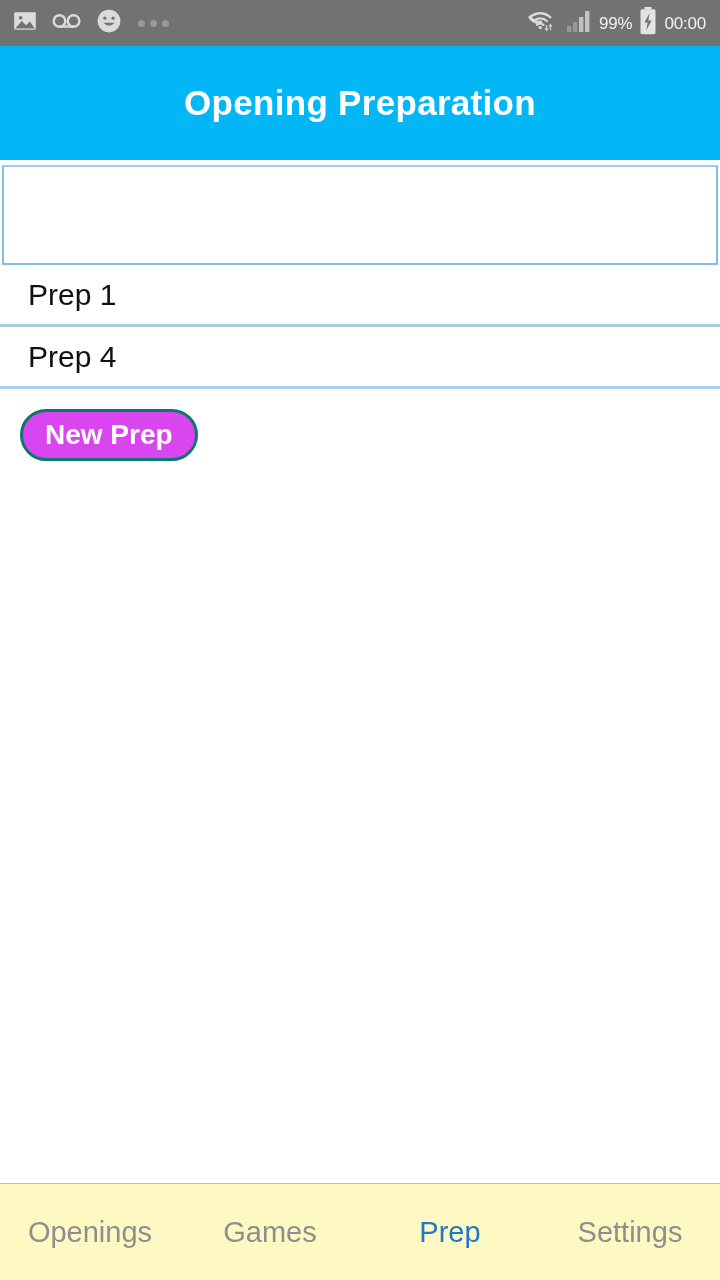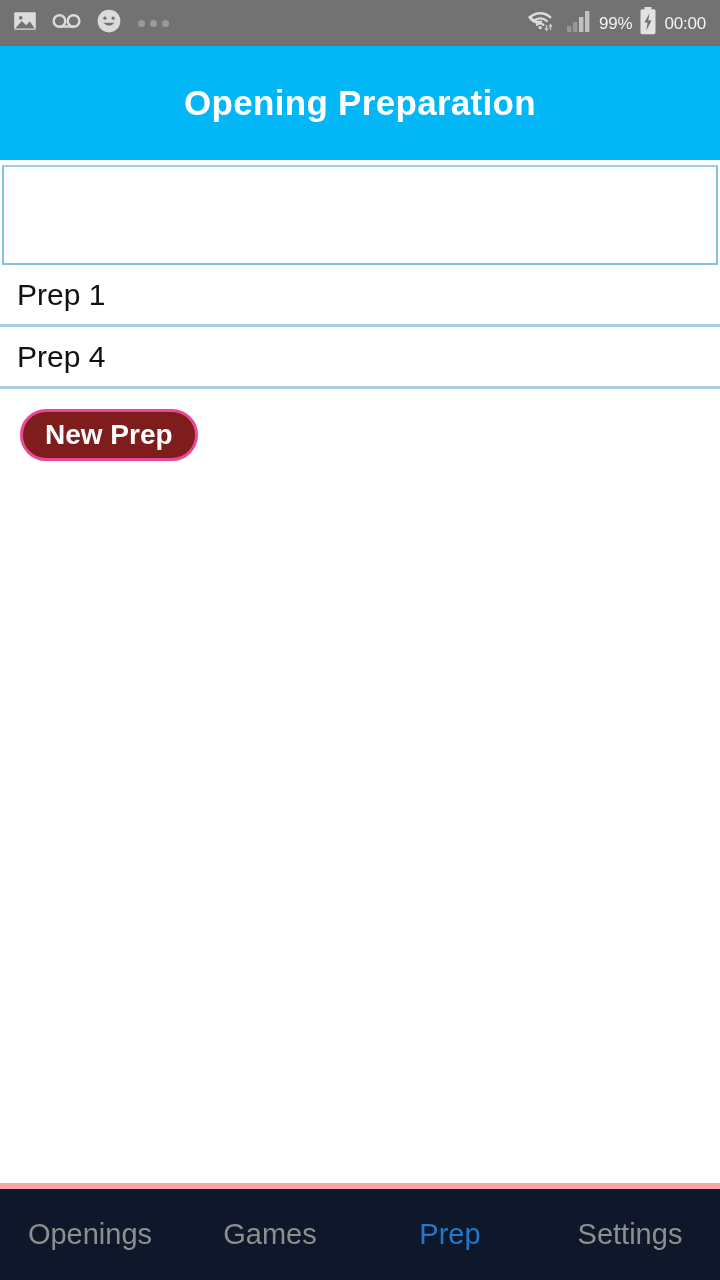--- a/index.html
+++ b/index.html
@@ -111,61 +111,61 @@
     color: #111;
   }
 
   .prep-list {
     list-style: none;
   }
   .prep-row {
     height: 62px;
     display: flex;
     align-items: center;
-    padding-left: 17px;
+    padding-left: 28px;
     border-bottom: 3px solid #a9cfe4;
     background: #ffffff;
   }
   .prep-row-label {
     font-size: 30px;
     color: #111111;
     font-family: "Liberation Sans", sans-serif;
     line-height: 1;
   }
 
   .new-prep-wrap {
     padding: 20px 0 0 20px;
   }
   .new-prep-button {
     display: inline-flex;
     align-items: center;
     justify-content: center;
     height: 52px;
     padding: 0 22px;
-    background: #7f1d1d;
-    border: 3px solid #ec4899;
+    background: #d946ef;
+    border: 3px solid #0f766e;
     border-radius: 26px;
     cursor: pointer;
   }
   .new-prep-label {
     color: #ffffff;
     font-size: 28px;
     font-weight: bold;
     font-family: "Liberation Sans", sans-serif;
     line-height: 1;
   }
 
   
   .tab-bar {
     flex: 0 0 97px;
     height: 97px;
-    border-top: 6px solid #fca5a5;
+    border-top: 1px solid #fca5a5;
     display: flex;
     align-items: flex-start;
-    background: #0f172a;
+    background: #fef9c3;
   }
   .tab-item {
     flex: 1 1 0;
     display: flex;
     align-items: center;
     justify-content: center;
     height: 100%;
     cursor: pointer;
   }
   .tab-label {

